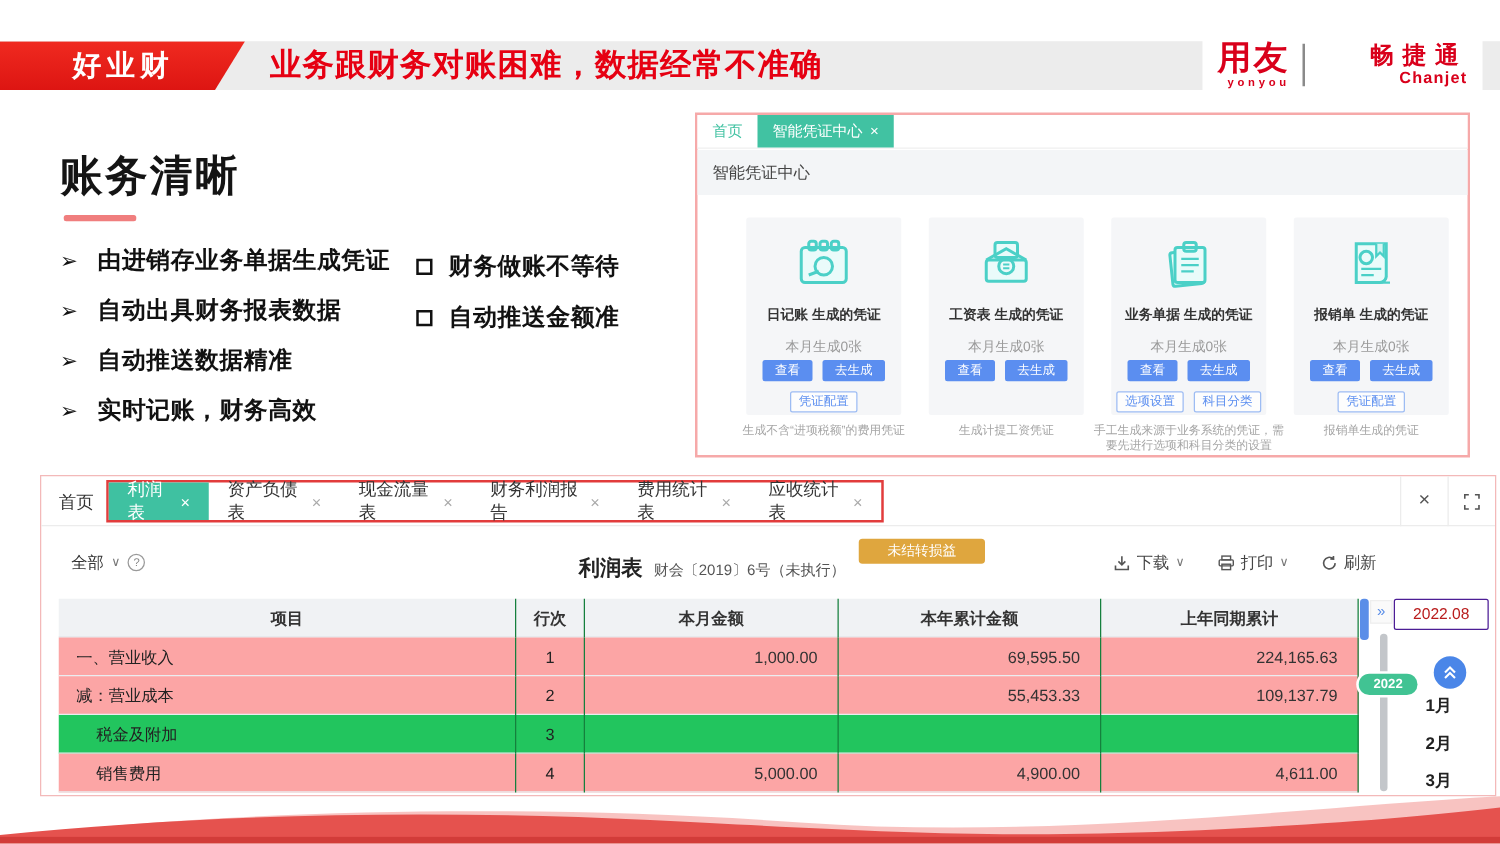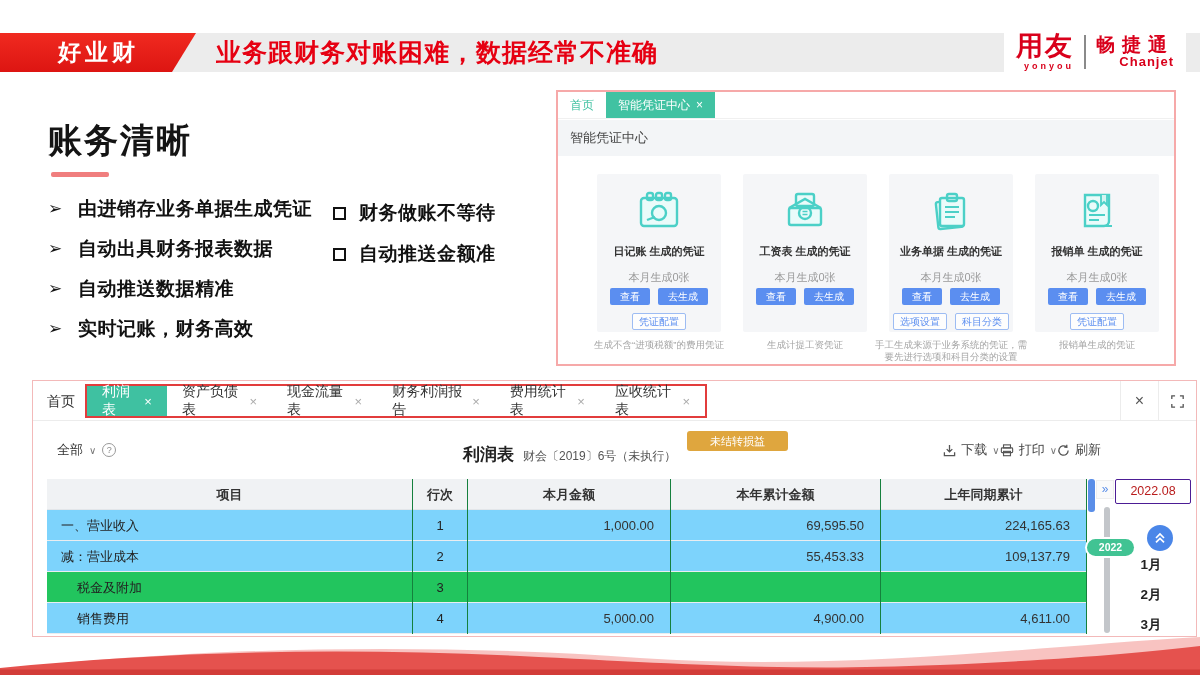--- a/index.html
+++ b/index.html
@@ -11,21 +11,21 @@
   .header-bar { position:absolute; left:0; top:33px; width:1200px; height:39px; background:#ececec; }
   .brand-badge { position:absolute; left:0; top:0; width:196px; height:39px; background:linear-gradient(180deg,#f02a20,#dd1512);
                  clip-path:polygon(0 0,100% 0,calc(100% - 24px) 100%,0 100%);
                  color:#fff; font-size:23px; font-weight:700; letter-spacing:4px; line-height:39px; padding-left:58px; }
   .header-title { position:absolute; left:216px; top:0; height:26px; line-height:39px; color:#e60012; font-size:25px; font-weight:700; letter-spacing:1px; }
   .logo-lockup { position:absolute; right:14px; top:-6px; height:50px; background:#fff; display:flex; align-items:center; padding:0 12px; gap:10px; }
   .yy-block { display:flex; flex-direction:column; align-items:center; }
   .yy-cn { color:#d9001b; font-size:27px; font-weight:800; letter-spacing:2px; line-height:27px; }
   .yy-en { color:#d9001b; font-size:9px; font-weight:700; letter-spacing:3px; margin-top:1px; align-self:flex-end; }
   .logo-divider { width:2px; height:34px; background:#8a8a8a; }
-  .cj-block { display:flex; flex-direction:column; }
+  .cj-block { display:flex; flex-direction:column;margin-left:42px; }
   .cj-cn { color:#d9001b; font-size:19px; font-weight:800; letter-spacing:7px; line-height:20px; }
   .cj-en { color:#d9001b; font-size:13px; font-weight:700; letter-spacing:1px; align-self:flex-end; line-height:14px; }
 
   
   .page-title { position:absolute; left:48px; top:118px; font-size:34px; font-weight:800; color:#141414; letter-spacing:2px; }
   .title-underline { position:absolute; left:51px; top:172px; width:58px; height:5px; background:#f07e7e; border-radius:2px; }
   .bullet-list { position:absolute; left:48px; top:197px; width:290px; }
   .bullet-item { display:flex; align-items:flex-start; margin-bottom:17px; }
   .bullet-arrow { color:#111; font-size:17px; line-height:23px; width:30px; flex:none; }
   .bullet-text { font-size:19px; font-weight:600; color:#111; line-height:23px; letter-spacing:0.5px; }
@@ -66,25 +66,25 @@
   .rp-win-btn { width:38px; height:40px; display:flex; align-items:center; justify-content:center; border-left:1px solid #ececec; color:#555; font-size:16px; }
 
   .rp-toolbar { position:absolute; left:0; top:40px; width:100%; height:58px; }
   .rp-filter { position:absolute; left:24px; top:20px; display:flex; align-items:center; gap:6px; font-size:13px; color:#333; }
   .chev { color:#777; font-size:10px; }
   .help-circle { width:14px; height:14px; border:1px solid #999; border-radius:50%; color:#888; font-size:9px; text-align:center; line-height:13px; }
   .rp-title-group { position:absolute; left:430px; top:22px; display:flex; align-items:baseline; gap:9px; }
   .report-title { font-size:17px; font-weight:700; color:#222; }
   .report-subtitle { font-size:12px; color:#555; }
   .status-badge { position:absolute; left:654px; top:10px; background:#dfa63e; color:#fff; font-size:11px; line-height:20px; padding:0 23px; border-radius:3px; }
-  .rp-actions { position:absolute; right:95px; top:20px; display:flex; align-items:flex-start; font-size:13px; color:#444; }
+  .rp-actions { position:absolute; right:95px; top:20px; display:flex; align-items:flex-start; gap:26px; font-size:13px; color:#444; }
   .action-item { display:flex; align-items:center; gap:5px; }
 
   .rp-table { position:absolute; left:14px; top:98px; width:1040px; font-size:13px; }
-  .t-row { display:grid; grid-template-columns:366px 55px 203px 210px 206px; height:31px; align-items:center; border-bottom:1px solid #eaedf0; background:#7dd3fc; }
+  .t-row { display:grid; grid-template-columns:366px 55px 203px 210px 206px; height:31px; align-items:center; border-bottom:1px solid #eaedf0; background:#fca5a5; }
   .t-row.head { background:#f0f2f4; font-weight:600; color:#333; border-bottom:1px solid #e3e6e9; }
   .t-row.alt { background:#22c55e; }
   .t-cell { height:31px; line-height:31px; border-right:1px solid #15803d; overflow:hidden; white-space:nowrap; }
   .t-cell.item { padding-left:14px; text-align:left; }
   .t-cell.item.indent { padding-left:30px; }
   .t-cell.center { text-align:center; }
   .t-cell.num { text-align:right; padding-right:16px; color:#333; }
   .t-row.head .t-cell { text-align:center; padding:0; }
 
   .scroll-thumb-v { position:absolute; left:1055px; top:98px; width:7px; height:33px; background:#5a8ee8; border-radius:3px; }

